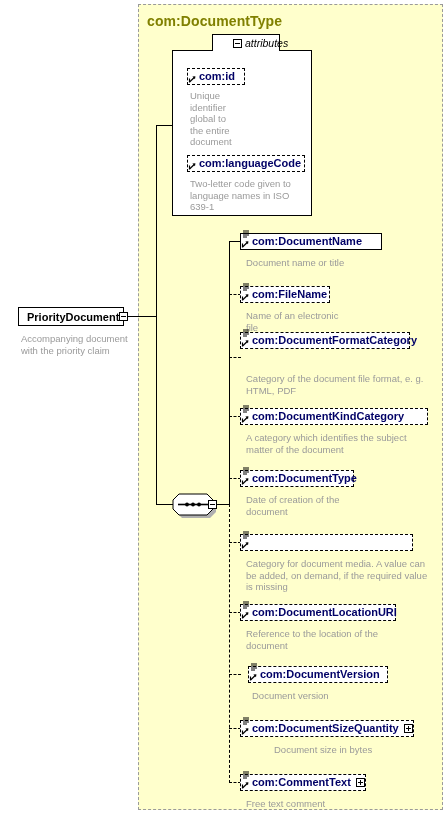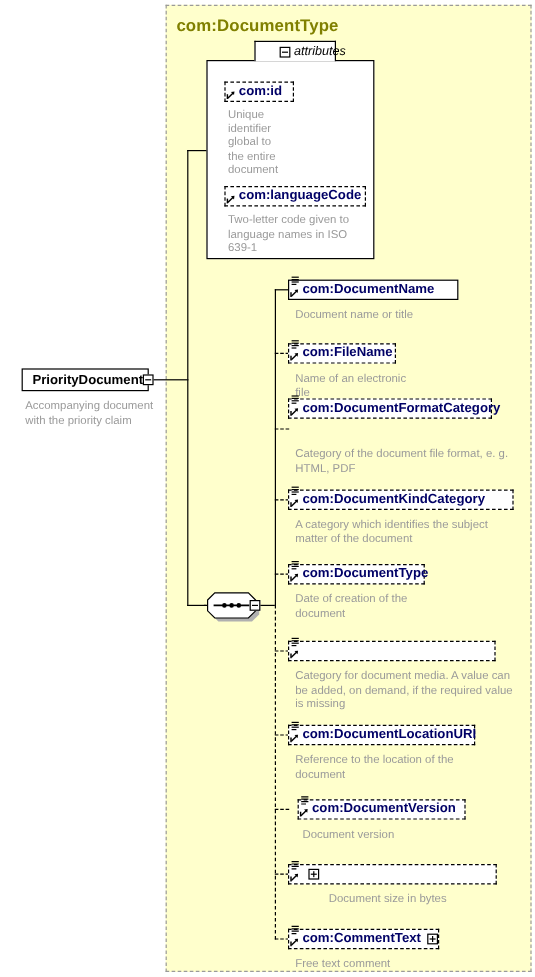--- a/index.html
+++ b/index.html
@@ -390,20 +390,21 @@
     <line x1="1" y1="1" x2="7" y2="1" stroke="#000" stroke-width="1"></line>
     <line x1="1" y1="3" x2="7" y2="3" stroke="#000" stroke-width="1"></line>
     <line x1="1" y1="5" x2="7" y2="5" stroke="#000" stroke-width="1"></line>
     <line x1="1" y1="7" x2="5" y2="7" stroke="#000" stroke-width="1"></line>
   </svg>
   <svg class="arrow-glyph" viewBox="0 0 8 8">
     <path d="M0.5 7.5 L0.5 3.5" stroke="#000" stroke-width="1.2" fill="none"></path>
     <path d="M0.8 6.8 L5.5 2.2" stroke="#000" stroke-width="1.2" fill="none"></path>
     <path d="M3.4 1.6 L6.4 1.2 L6.0 4.2 Z" fill="#000"></path>
   </svg>
+  <span class="node-label">com:DocumentSizeQuantity</span>
   <span class="toggle-box plus" style="margin-left:5px;"></span>
 </div>
 <div class="anno" style="left:246px; top:744px; width:160px;margin-left:28px;">Document size in bytes</div>
 
 <div class="line-h dashed" style="left:229px; top:782px; width:12px;"></div>
 <div class="node optional" style="left:240px; top:774px; width:126px;">
   <svg class="lines-glyph" viewBox="0 0 8 9">
     <line x1="1" y1="1" x2="7" y2="1" stroke="#000" stroke-width="1"></line>
     <line x1="1" y1="3" x2="7" y2="3" stroke="#000" stroke-width="1"></line>
     <line x1="1" y1="5" x2="7" y2="5" stroke="#000" stroke-width="1"></line>

